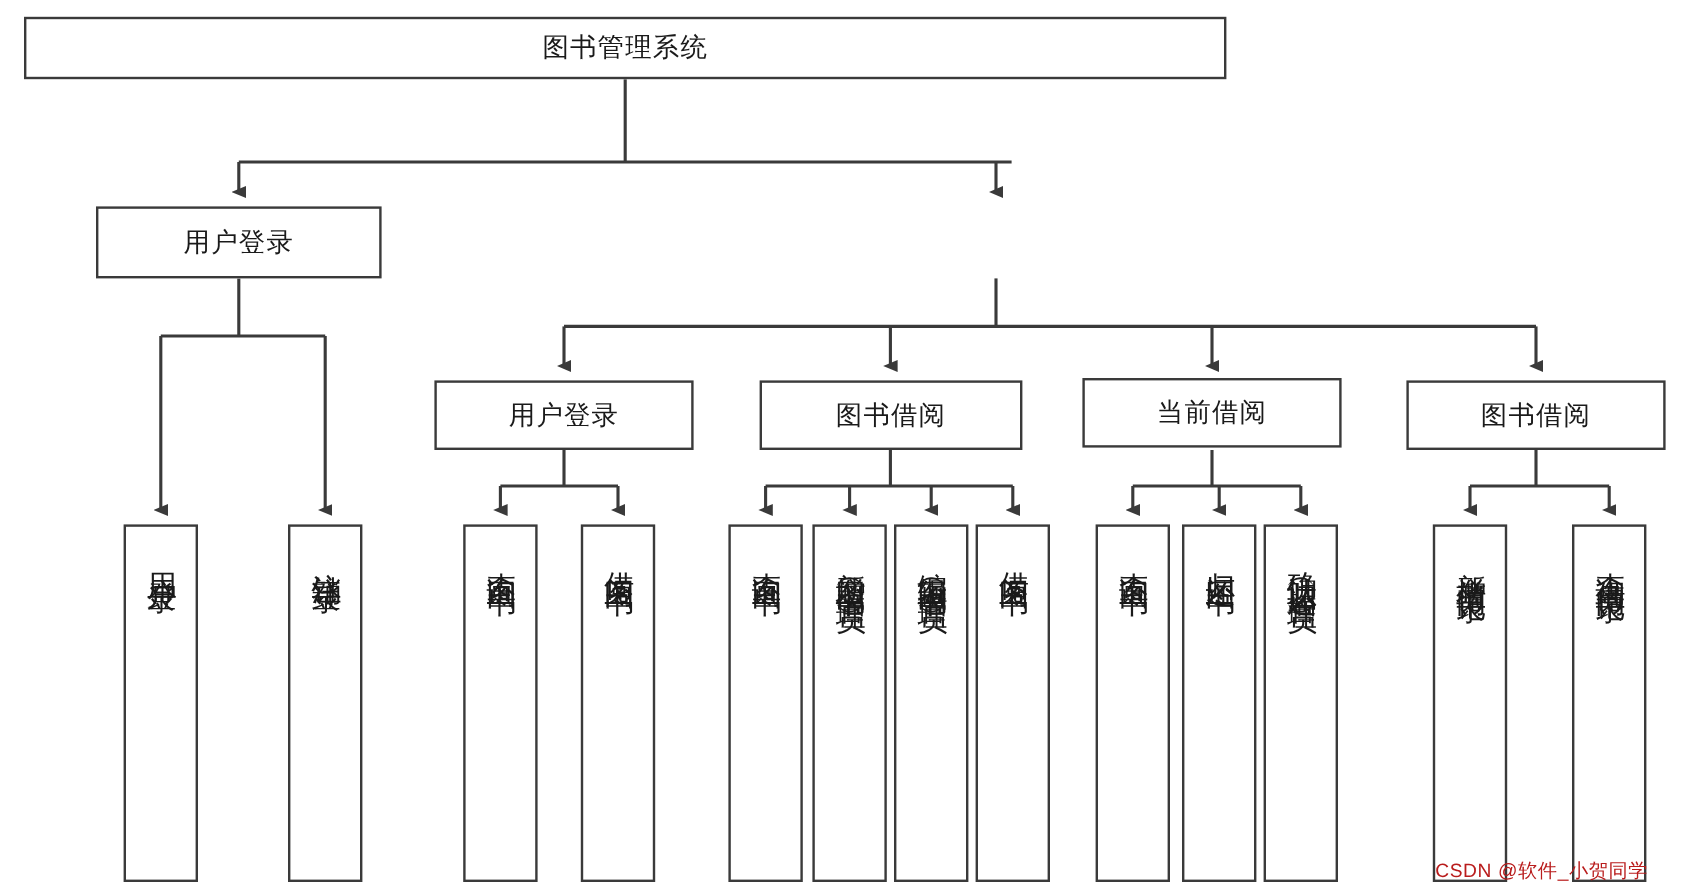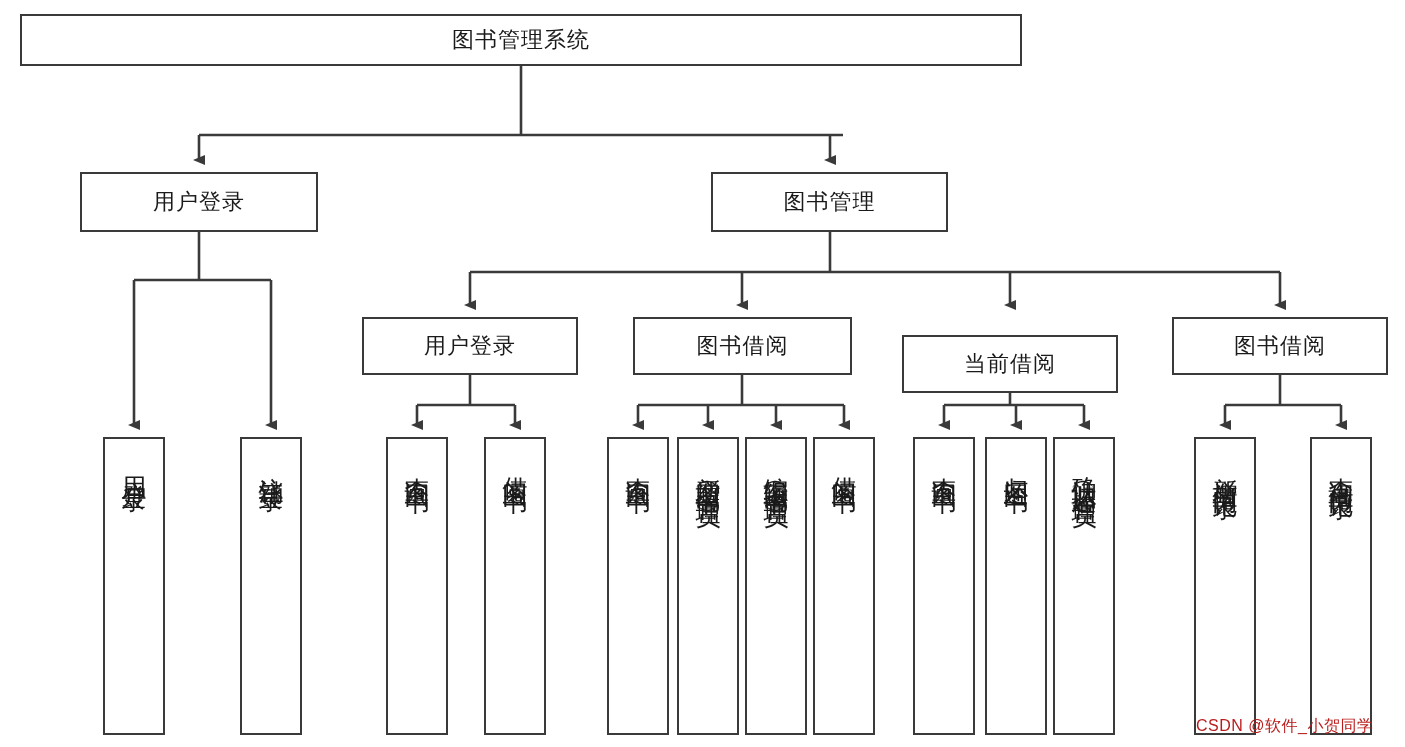--- a/index.html
+++ b/index.html
@@ -119,31 +119,28 @@
     </g>
   </svg>
 
   <div class="node h" style="left:20px;top:14px;width:1002px;height:52px;">
     <span class="label">图书管理系统</span>
   </div>
 
   <div class="node h" style="left:80px;top:172px;width:238px;height:60px;">
     <span class="label">用户登录</span>
   </div>
-  <div class="node h" style="left:711px;top:172px;width:237px;height:60px;">
-    <span class="label">图书管理</span>
-  </div>
 
   <div class="node h" style="left:362px;top:317px;width:216px;height:58px;">
     <span class="label">用户登录</span>
   </div>
   <div class="node h" style="left:633px;top:317px;width:219px;height:58px;">
     <span class="label">图书借阅</span>
   </div>
-  <div class="node h" style="left:902px;top:335px;width:216px;height:58px;">
+  <div class="node h" style="left:902px;top:315px;width:216px;height:58px;">
     <span class="label">当前借阅</span>
   </div>
   <div class="node h" style="left:1172px;top:317px;width:216px;height:58px;">
     <span class="label">图书借阅</span>
   </div>
 
   <div class="node v" style="left:103px;top:437px;width:62px;height:298px;">
     <span class="label">用户登录</span>
   </div>
   <div class="node v" style="left:240px;top:437px;width:62px;height:298px;">

